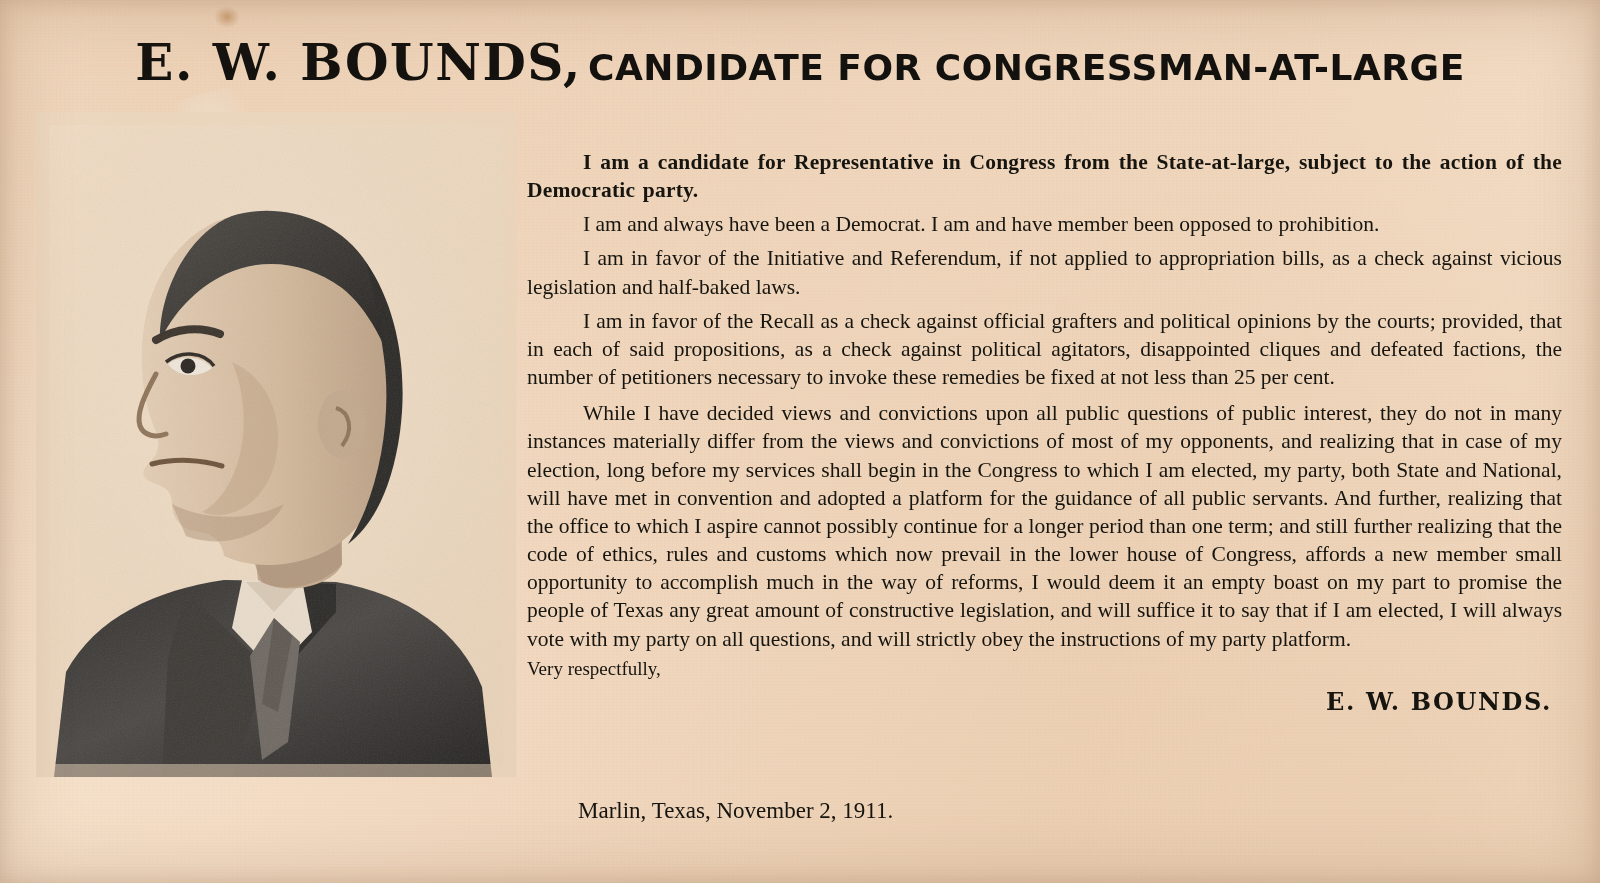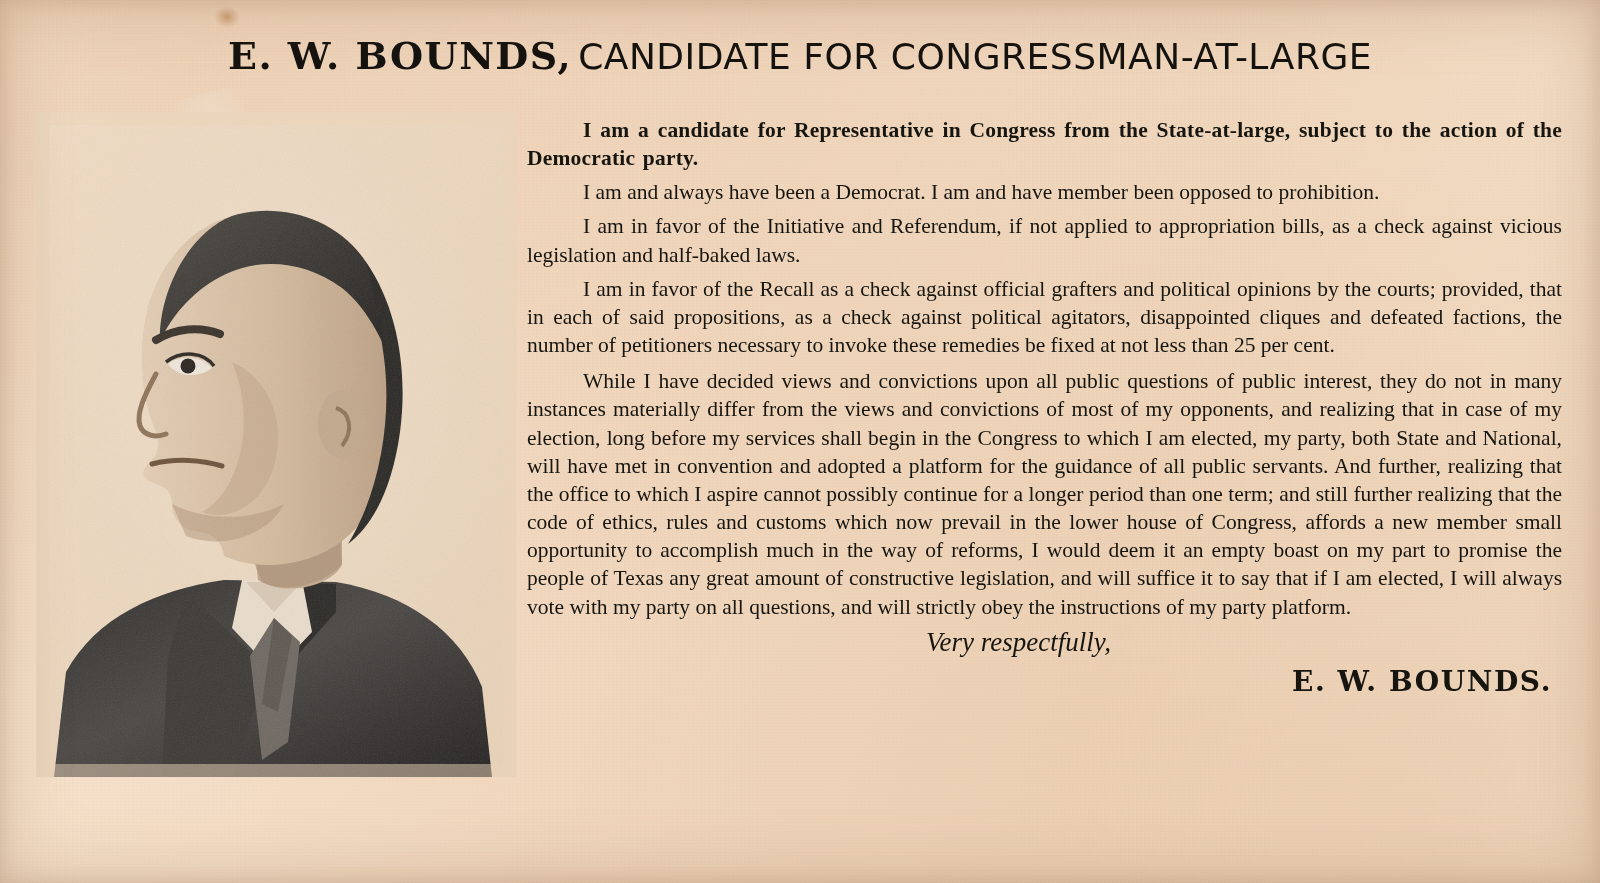--- a/index.html
+++ b/index.html
@@ -59,26 +59,26 @@
     position: absolute;
     left: 0; right: 0;
     top: 33px;
     text-align: center;
     white-space: nowrap;
     color: #14120f;
   }
   .headline .name {
     font-family: "DejaVu Serif", serif;
     font-weight: 700;
-    font-size: 38px;
+    font-size: 50px;
     letter-spacing: 1.5px;
   }
   .headline .rest {
     font-family: "DejaVu Sans", sans-serif;
-    font-weight: 400;
+    font-weight: 700;
     font-size: 36px;
     letter-spacing: 0.5px;
     margin-left: 6px;
   }
 
   
   .portrait-wrap {
     position: absolute;
     left: 36px;
     top: 112px;
@@ -110,38 +110,38 @@
     text-justify: inter-word;
   }
   .body-col p {
     margin: 0 0 6px 0;
     text-indent: 56px;
   }
   .body-col p.lead {
     font-weight: 700;
     letter-spacing: 0.2px;
     word-spacing: 2px;
+    margin-top: 32px;
   }
   .body-col p.block {
     margin-top: 8px;
   }
   .signoff-line {
     margin-top: -2px;
-    text-align: center;
+    text-align: left;
     padding-right: 52px;
-    font-size: 27px;
-    font-style: italic;
+    font-size: 19px;
   }
   .signature {
     margin-top: 4px;
     text-align: right;
     padding-right: 10px;
     font-family: "DejaVu Serif", serif;
     font-weight: 700;
-    font-size: 28px;
+    font-size: 24px;
     letter-spacing: 1.6px;
   }
   .place-date {
     position: absolute;
     left: 578px;
     top: 798px;
     font-family: "Liberation Serif", serif;
     font-size: 23px;
     color: #17150f;
   }
@@ -261,15 +261,16 @@
   <div class="body-col">
     <p class="lead">I am a candidate for Representative in Congress from the State-at-large, subject to the action of the Democratic party.</p>
     <p>I am and always have been a Democrat.  I am and have member been opposed to prohibition.</p>
     <p>I am in favor of the Initiative and Referendum, if not applied to appropriation bills, as a check against vicious legislation and half-baked laws.</p>
     <p>I am in favor of the Recall as a check against official grafters and political opinions by the courts; provided, that in each of said propositions, as a check against political agitators, disappointed cliques and defeated factions, the number of petitioners necessary to invoke these remedies be fixed at not less than 25 per cent.</p>
     <p class="block">While I have decided views and convictions upon all public questions of public interest, they do not in many instances materially differ from the views and convictions of most of my opponents, and realizing that in case of my election, long before my services shall begin in the Congress to which I am elected, my party, both State and National, will have met in convention and adopted a platform for the guidance of all public servants.  And further, realizing that the office to which I aspire cannot possibly continue for a longer period than one term; and still further realizing that the code of ethics, rules and customs which now prevail in the lower house of Congress, affords a new member small opportunity to accomplish much in the way of reforms, I would deem it an empty boast on my part to promise the people of Texas any great amount of constructive legislation, and will suffice it to say that if I am elected, I will always vote with my party on all questions, and will strictly obey the instructions of my party platform.</p>
     <div class="signoff-line">Very respectfully,</div>
     <div class="signature">E. W. BOUNDS.</div>
   </div>
 
+  <div class="place-date">Marlin, Texas, November 2, 1911.</div>
 
   <div class="edge-shade"></div>
 </div>
 
 </body></html>

